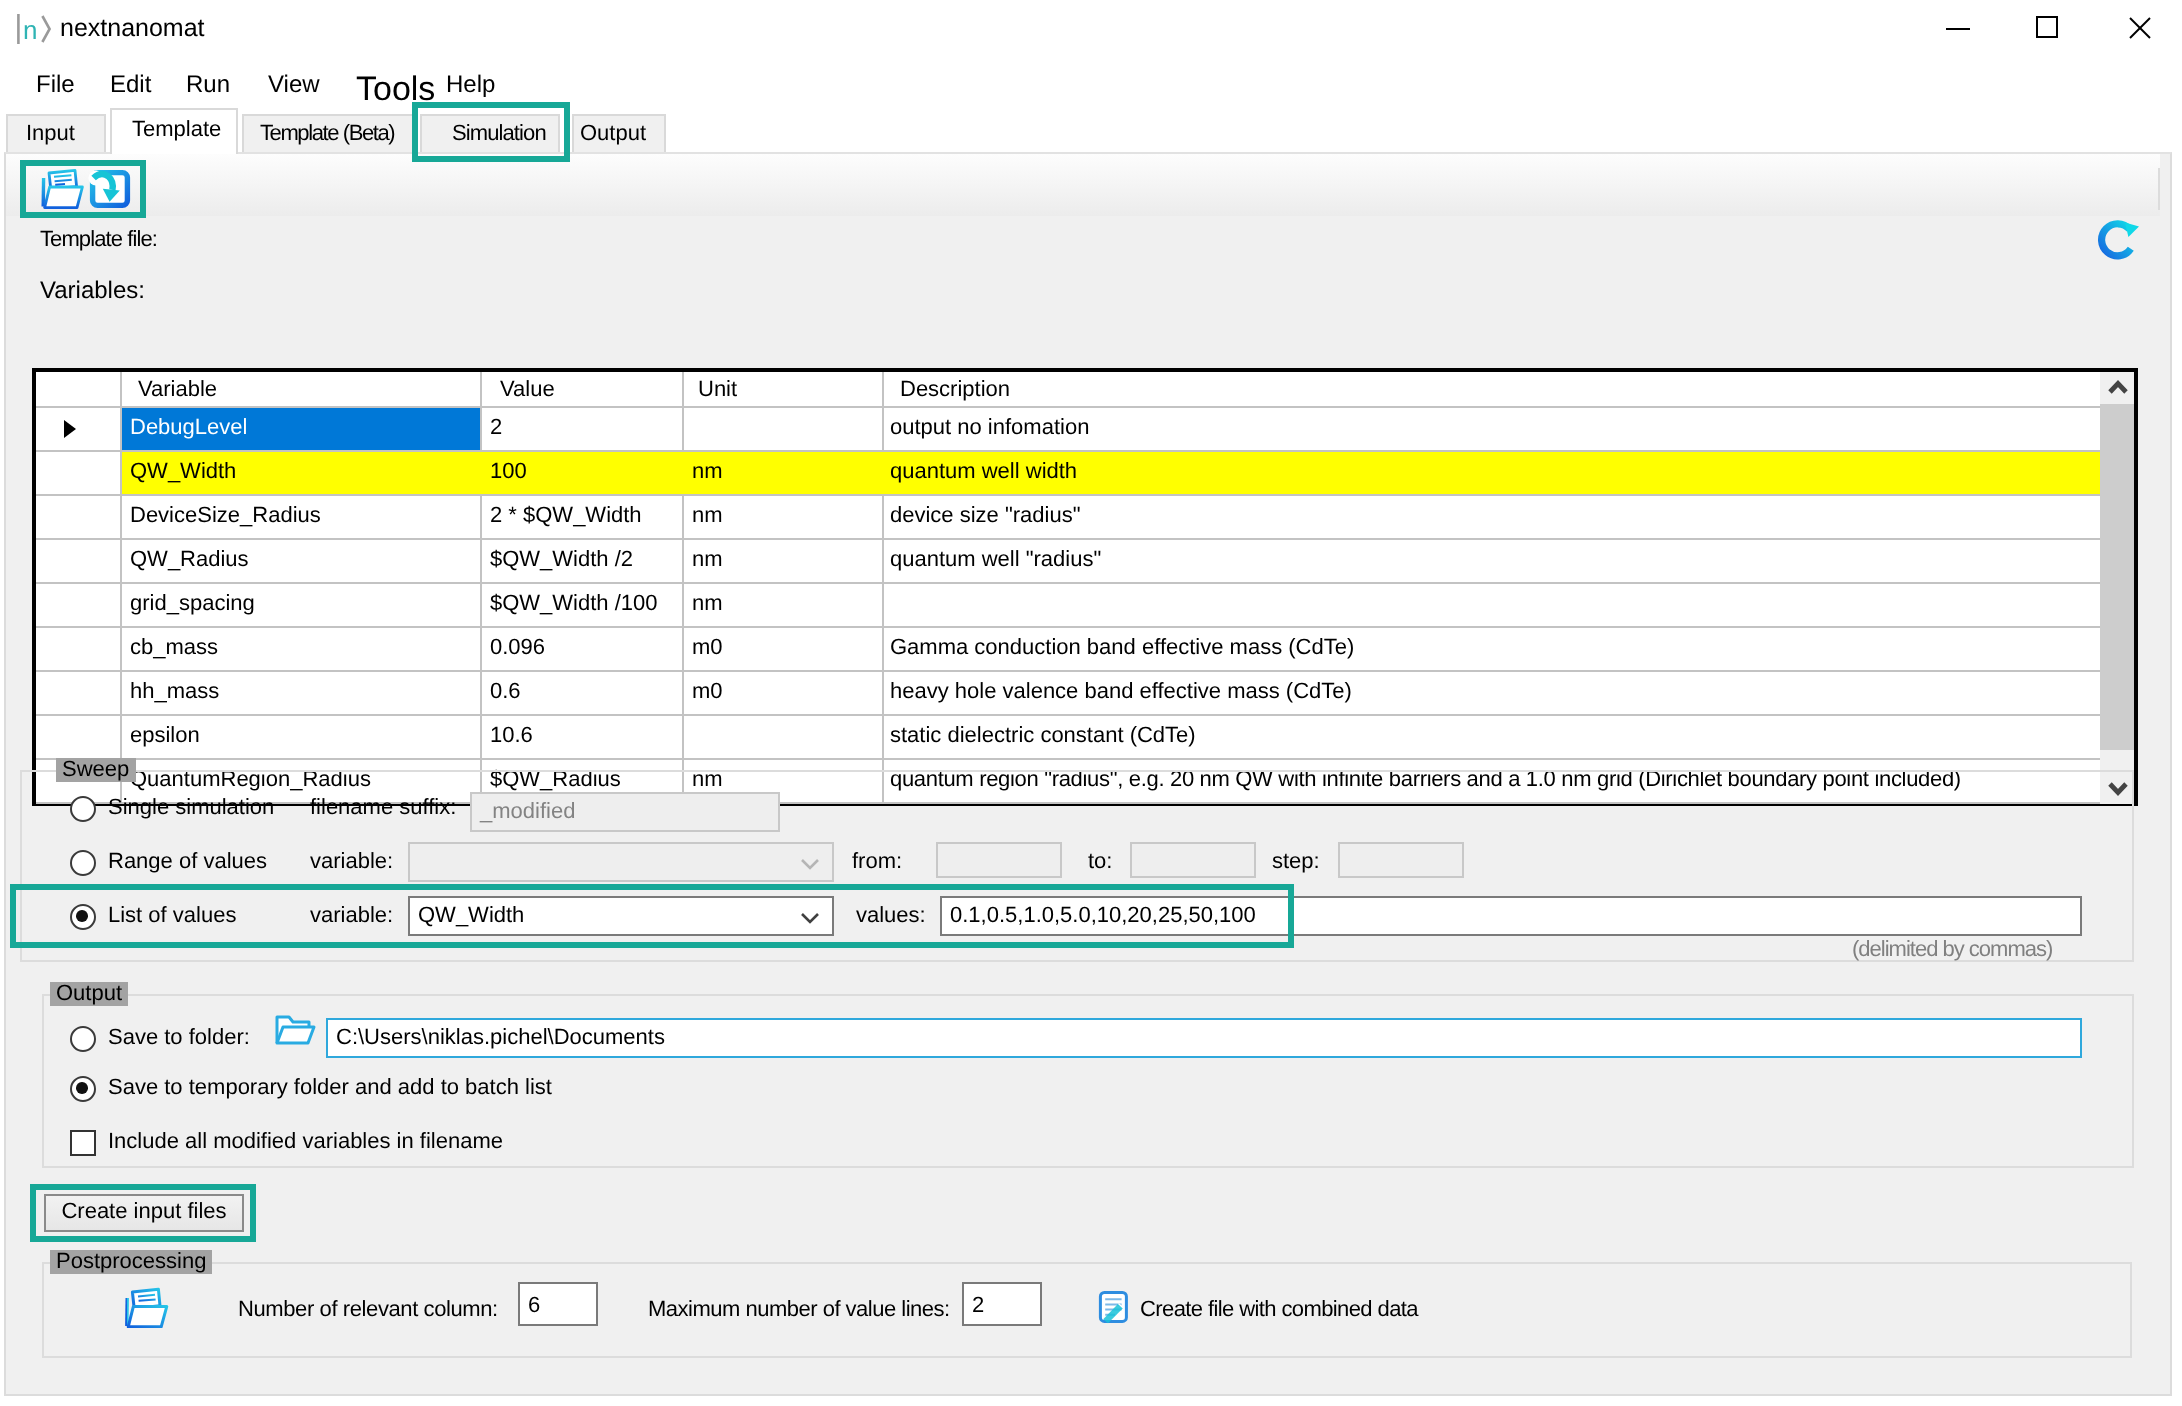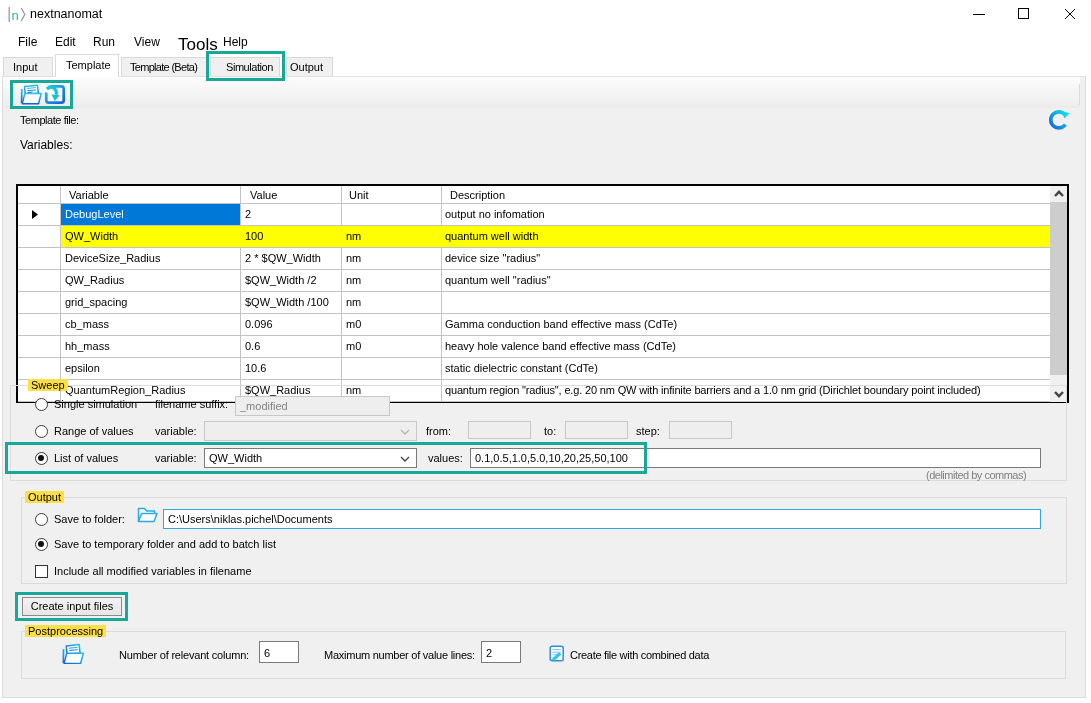--- a/index.html
+++ b/index.html
@@ -8,21 +8,21 @@
   .abs { position:absolute; }
   #win { position:relative; width:1091px; height:703px; background:#ffffff; }
   .teal { border:3.5px solid #17a897; z-index:50; }
   .lbl { white-space:nowrap; }
   .tb { background:#fff; border:1px solid #7a7a7a; }
   .tb-dis { background:#eeeeee; border:1px solid #c8c8c8; }
   .radio { width:13px; height:13px; border:1.4px solid #3a3a3a; border-radius:50%; background:#fff; }
   .radio.on::after { content:""; position:absolute; left:2.3px; top:2.3px; width:5.8px; height:5.8px; border-radius:50%; background:#111; }
   .chk { width:13px; height:13px; border:1px solid #333; background:#fff; }
   .grp { position:absolute; border:1px solid #dcdcdc; }
-  .grp > .cap { position:absolute; top:-7px; left:3px; background:#fde047; padding:0 3px; }
+  .grp > .cap { position:absolute; top:-7px; left:3px; background:#a3a3a3; padding:0 3px; }
 </style>
 </head>
 <body>
 <div id="win">
 
   <div class="abs" style="left:0;top:0;width:1091px;height:28px;background:#fff;">
     <svg class="abs" style="left:7px;top:6px;" width="22" height="17" viewBox="0 0 22 17">
       <path d="M2.2 1 L2.2 16" stroke="#9a9a9a" stroke-width="1.3" fill="none"></path>
       <text x="4.5" y="13.5" font-family="Liberation Sans, sans-serif" font-size="13" fill="#2fb4b4">n</text>
       <path d="M14.2 2 L17.8 8.5 L14.2 15" stroke="#9a9a9a" stroke-width="1.3" fill="none"></path>

